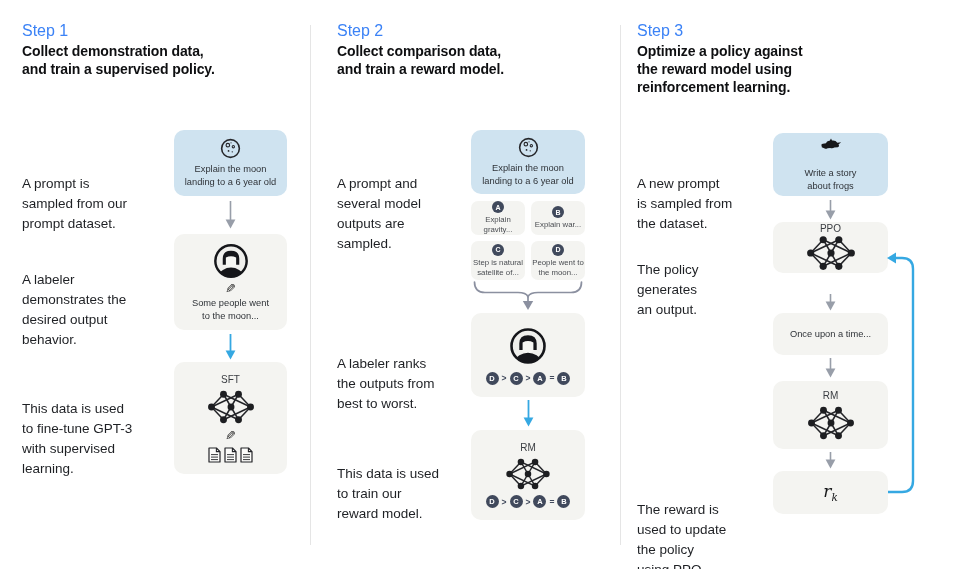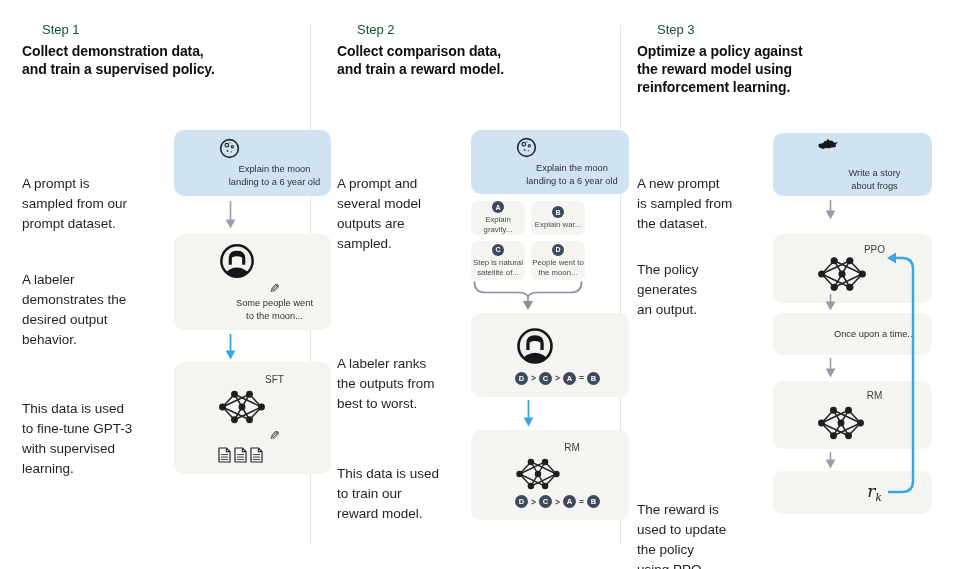--- a/index.html
+++ b/index.html
@@ -1,23 +1,23 @@
 <!DOCTYPE html>
 <html><head>
 <meta charset="utf-8">
 <style>
   html,body{margin:0;padding:0;background:#fff;}
   .canvas{position:relative;width:956px;height:569px;background:#fff;overflow:hidden;
           font-family:"Liberation Sans","DejaVu Sans",sans-serif;}
   .divider{position:absolute;top:25px;width:1px;height:520px;background:#e5e5e5;}
   .ml{white-space:pre-line;}
-  .step-label{position:absolute;font-size:13px;color:#14532d;margin-left:20px;}
+  .step-label{position:absolute;font-size:16px;color:#3b82f6;}
   .step-title{position:absolute;font-size:14px;font-weight:700;line-height:1.29;color:#0e0f11;letter-spacing:-0.1px;}
   .caption{position:absolute;font-size:13.5px;line-height:1.47;color:#1e2024;margin-top:43px;}
-  .box{position:absolute;border-radius:10px;display:flex;flex-direction:column;justify-content:center;text-align:center;padding-left:44px;}
+  .box{position:absolute;border-radius:10px;display:flex;flex-direction:column;align-items:center;justify-content:center;text-align:center;}
   .blue{background:#cfe3f0;}
   .gray{background:#f4f4f1;}
   .boxtext{font-size:9.3px;line-height:1.35;color:#2f3338;}
   .mlabel{font-size:10px;color:#3a3d42;}
   .pencil{font-size:13px;line-height:1;color:#222;transform:scaleX(-1);}
   .docs-row{display:flex;gap:3px;margin-top:1px;}
   .arr{position:absolute;}
   .outbox{position:absolute;background:#f4f4f1;border-radius:7px;display:flex;flex-direction:column;align-items:center;justify-content:center;gap:2px;text-align:center;}
   .okey{width:12px;height:12px;border-radius:50%;background:#40495c;color:#fff;font-size:7px;font-weight:700;display:flex;align-items:center;justify-content:center;}
   .otext{font-size:7.8px;line-height:1.25;color:#4a4d52;}
@@ -260,21 +260,21 @@
       </svg>
     <div class="boxtext ml">Write a story
 about frogs</div>
   </div>
 
   <svg class="arr" style="left:824px;top:200px" width="13" height="20" viewBox="0 0 13 20">
     <line x1="6.5" y1="0" x2="6.5" y2="11.5" stroke="#989ea9" stroke-width="1.6"></line>
       <polygon points="1.6,10.5 11.4,10.5 6.5,19.5" fill="#989ea9"></polygon>
   </svg>
 
-  <div class="box gray" style="left:773px;top:234px;width:115px;height:69px;gap:0">
+  <div class="box gray" style="left:773px;top:222px;width:115px;height:51px;gap:0">
     <div class="mlabel">PPO</div>
     <svg width="50" height="38" viewBox="0 0 64 48">
         <use href="#net"></use>
       </svg>
   </div>
 
   <svg class="arr" style="left:824px;top:294px" width="13" height="17" viewBox="0 0 13 17">
     <line x1="6.5" y1="0" x2="6.5" y2="8.5" stroke="#989ea9" stroke-width="1.6"></line>
       <polygon points="1.6,7.5 11.4,7.5 6.5,16.5" fill="#989ea9"></polygon>
   </svg>

